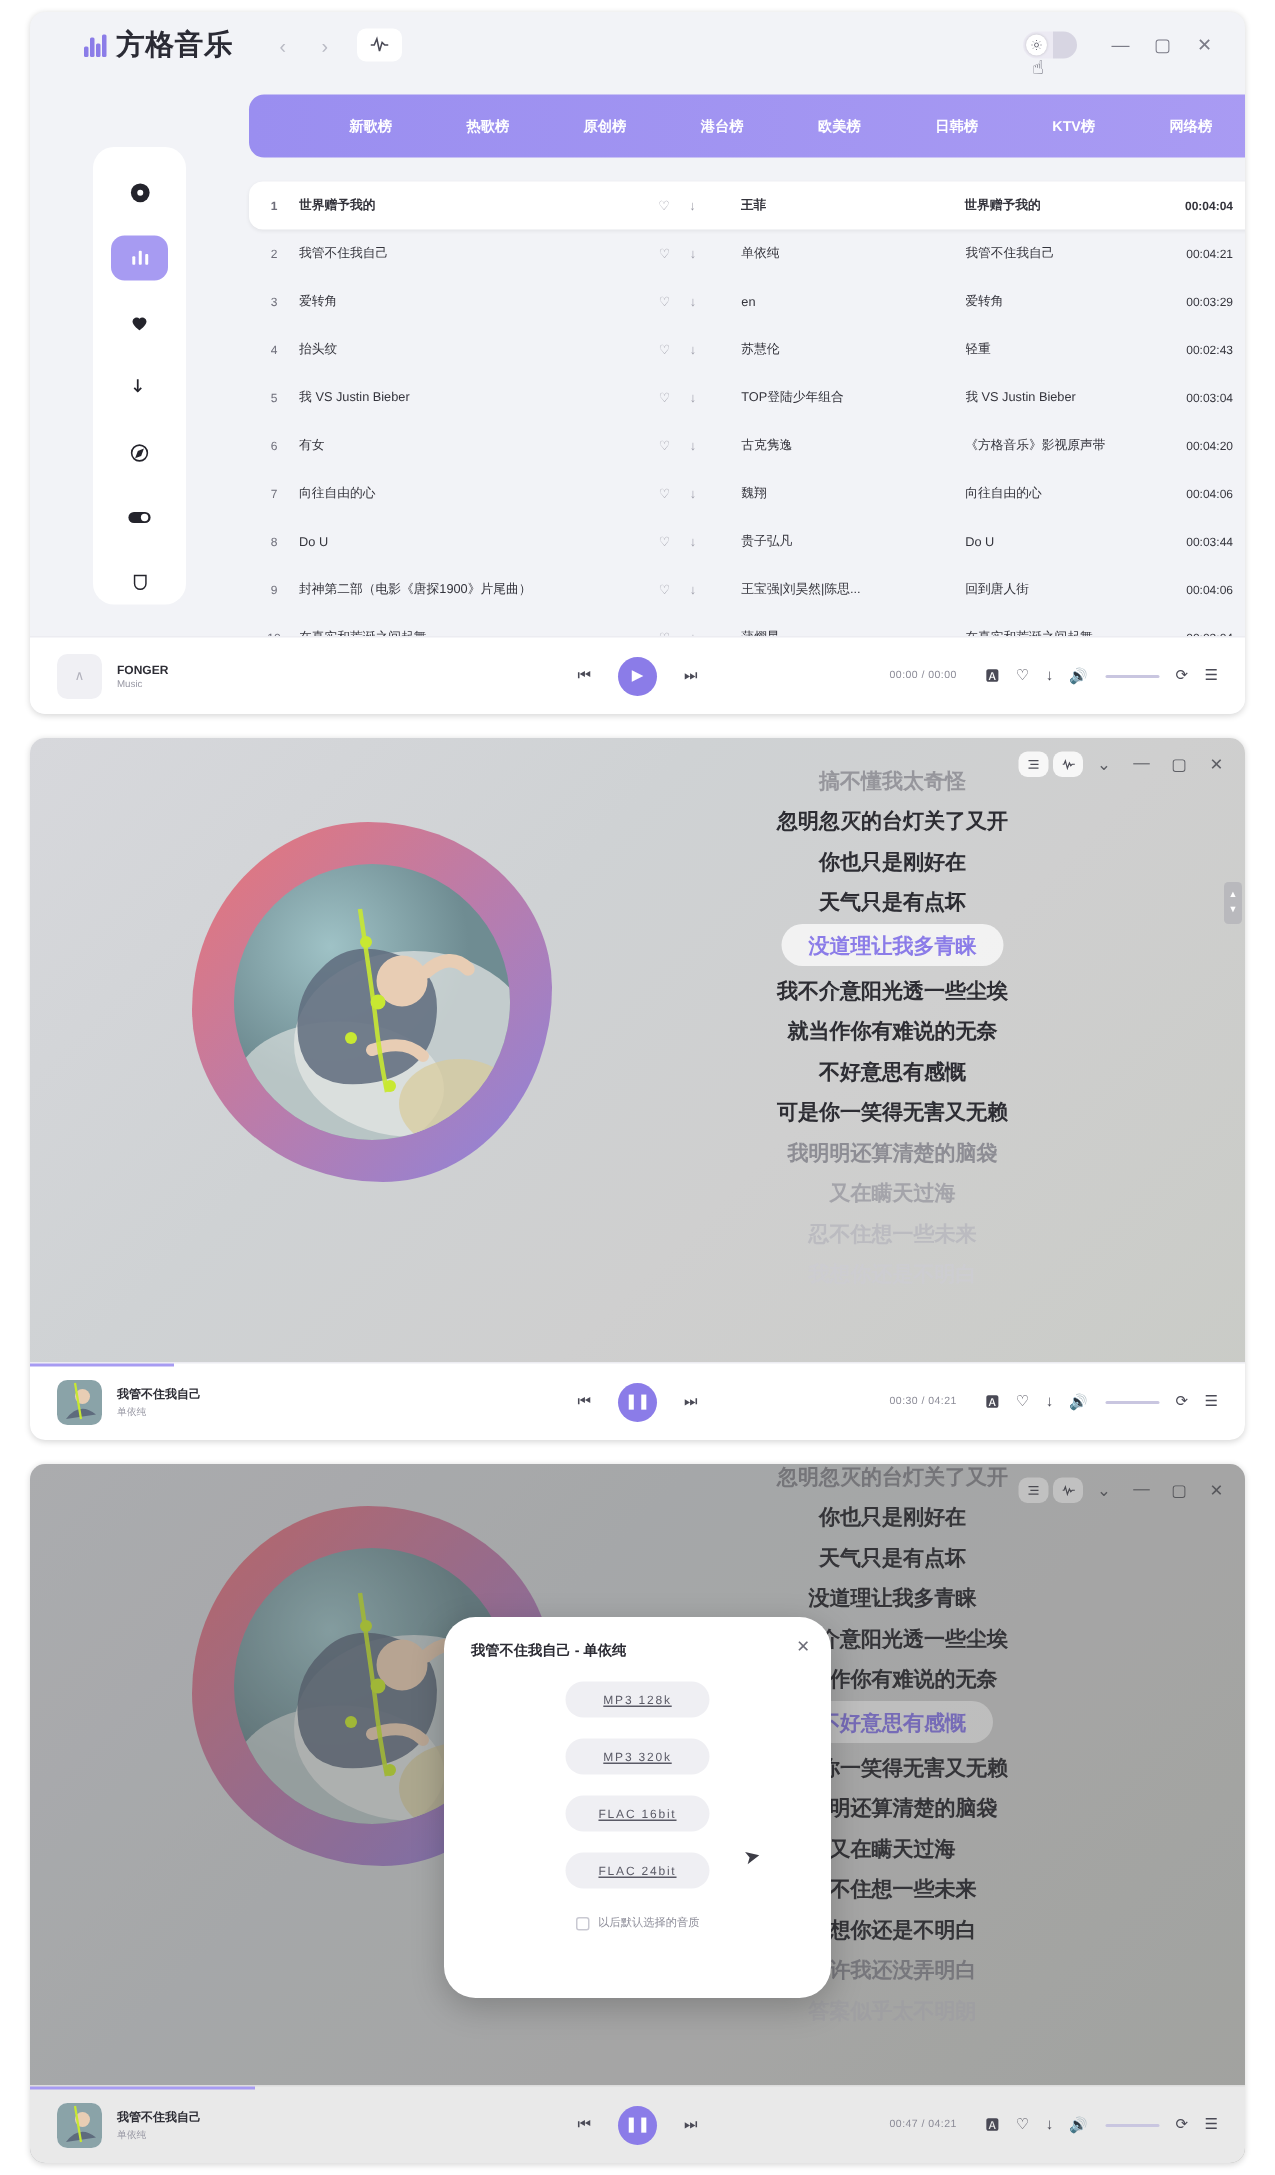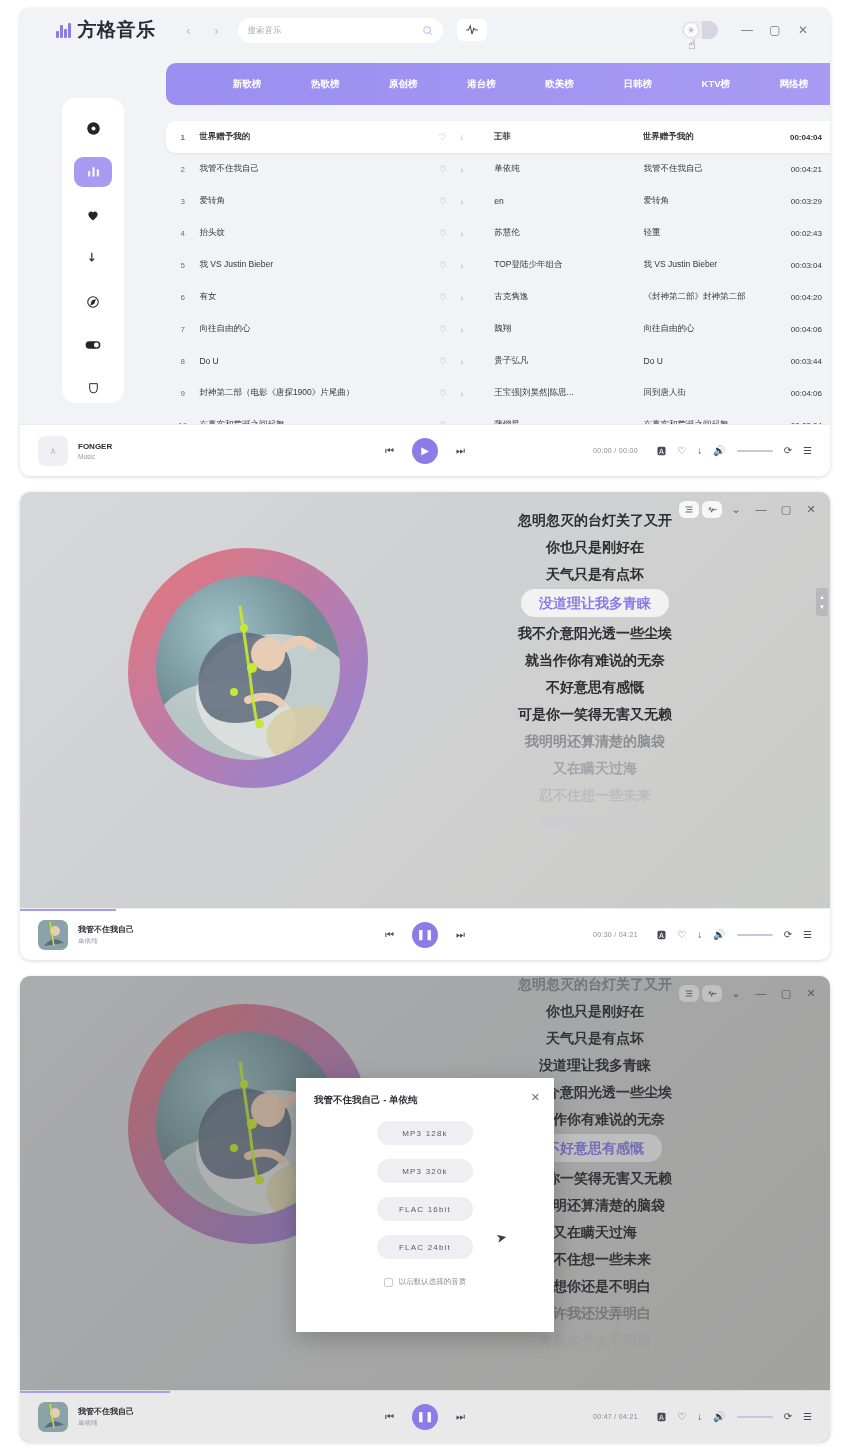--- a/index.html
+++ b/index.html
@@ -115,28 +115,28 @@
   .ly { font-size:14px; font-weight:bold; line-height:1; padding:6.5px 0; color:#2d2d33; }
   .ly.hl { color:#8b7ce8; background:rgba(255,255,255,.72); border-radius:14px;
            display:inline-block; padding:7px 18px; }
 
   .pb-dark { background:#fff; }
   #panel3 .playerbar { background:#e9e9e9; border-top:1px solid #dcdcdc; }
 
   
   .dim { position:absolute; inset:0; background:rgba(70,70,70,.30); }
   .dialog { position:absolute; left:276px; top:102px; width:258px; height:254px;
-            background:#fff; border-radius:0; box-shadow:0 6px 22px rgba(0,0,0,.22);
+            background:#fff; border-radius:21px; box-shadow:0 6px 22px rgba(0,0,0,.22);
             padding:16px 18px 0; }
   .dlg-title { font-size:9.5px; font-weight:bold; color:#2b2b33; }
   .dlg-close { position:absolute; right:14px; top:13px; color:#6d6d78; font-size:11px;
                cursor:pointer; }
   .qopt { width:96px; height:24px; margin:0 auto; margin-top:14px; border-radius:12px;
           background:#efeff3; display:flex; align-items:center; justify-content:center;
-          font-size:8px; color:#5a5a66; letter-spacing:1.2px; cursor:pointer; }
+          font-size:8px; color:#5a5a66; letter-spacing:1.2px; cursor:pointer;text-decoration:underline; }
   .dlg-check { display:flex; align-items:center; justify-content:center; gap:6px; margin-top:18px; }
   .cbox { width:9px;height:9px;border:1px solid #c9c9d2;border-radius:2px;background:#fff; }
   .cbl { font-size:7.5px; color:#8d8d99; }
   .cursor-arrow { position:absolute; left:200px; top:152px; font-size:13px; color:#3d3d46;
                   transform: rotate(-12deg); }
 </style>
 </head>
 <body>
 
 <div class="page">
@@ -149,27 +149,20 @@
             <i></i>
             <i></i>
             <i></i>
             <i></i>
           </span>
         <span class="brand-name">方格音乐</span>
       </div>
       <div class="navbtns">
         <span>‹</span>
         <span>›</span>
-      </div>
-      <div class="searchbox">
-        <input placeholder="搜索音乐" style="">
-        <svg class="si" viewBox="0 0 24 24" fill="none" stroke="#8b7ce8" stroke-width="2.2">
-          <circle cx="11" cy="11" r="7"></circle>
-            <line x1="16.5" y1="16.5" x2="21" y2="21"></line>
-        </svg>
       </div>
       <div class="wavebtn">
         <svg width="14" height="12" viewBox="0 0 24 20" stroke="#4a4a56" stroke-width="1.8" fill="none">
           <path d="M2 10 L6 10 L9 3 L12 17 L15 7 L18 10 L22 10"></path>
         </svg>
       </div>
       <div class="p1-right">
         <div class="theme-toggle">
           <div class="theme-knob">
             <svg width="8" height="8" viewBox="0 0 24 24" stroke="#6f6f7b" stroke-width="2" fill="none">
@@ -303,21 +296,21 @@
       </div>
 
       <div class="row">
         <span class="c-idx">6</span>
         <span class="c-title">有女</span>
         <span class="c-acts">
           <span>♡</span>
             <span>↓</span>
         </span>
         <span class="c-artist">古克隽逸</span>
-        <span class="c-album">《封神第二部》封神第二部</span>
+        <span class="c-album">《方格音乐》影视原声带</span>
         <span class="c-dur">00:04:20</span>
       </div>
 
       <div class="row">
         <span class="c-idx">7</span>
         <span class="c-title">向往自由的心</span>
         <span class="c-acts">
           <span>♡</span>
             <span>↓</span>
         </span>
@@ -426,20 +419,21 @@
           <circle cx="88" cy="52" r="4" fill="#c8e832"></circle>
             <circle cx="96" cy="92" r="5" fill="#c8e832"></circle>
           <circle cx="78" cy="116" r="4" fill="#c8e832"></circle>
             <circle cx="104" cy="148" r="4" fill="#c8e832"></circle>
           <ellipse cx="150" cy="160" rx="40" ry="30" fill="#d9cb9a" opacity=".7"></ellipse>
         </svg>
       </div>
     </div>
 
     <div class="lyrics">
+      <div class="ly" style="color:#96969c">搞不懂我太奇怪</div>
       <div class="ly">忽明忽灭的台灯关了又开</div>
       <div class="ly">你也只是刚好在</div>
       <div class="ly">天气只是有点坏</div>
       <div style="padding:2px 0"><span class="ly hl">没道理让我多青睐</span></div>
       <div class="ly">我不介意阳光透一些尘埃</div>
       <div class="ly">就当作你有难说的无奈</div>
       <div class="ly">不好意思有感慨</div>
       <div class="ly">可是你一笑得无害又无赖</div>
       <div class="ly" style="color:#8d8d94">我明明还算清楚的脑袋</div>
       <div class="ly" style="color:#a4a4aa">又在瞒天过海</div>

